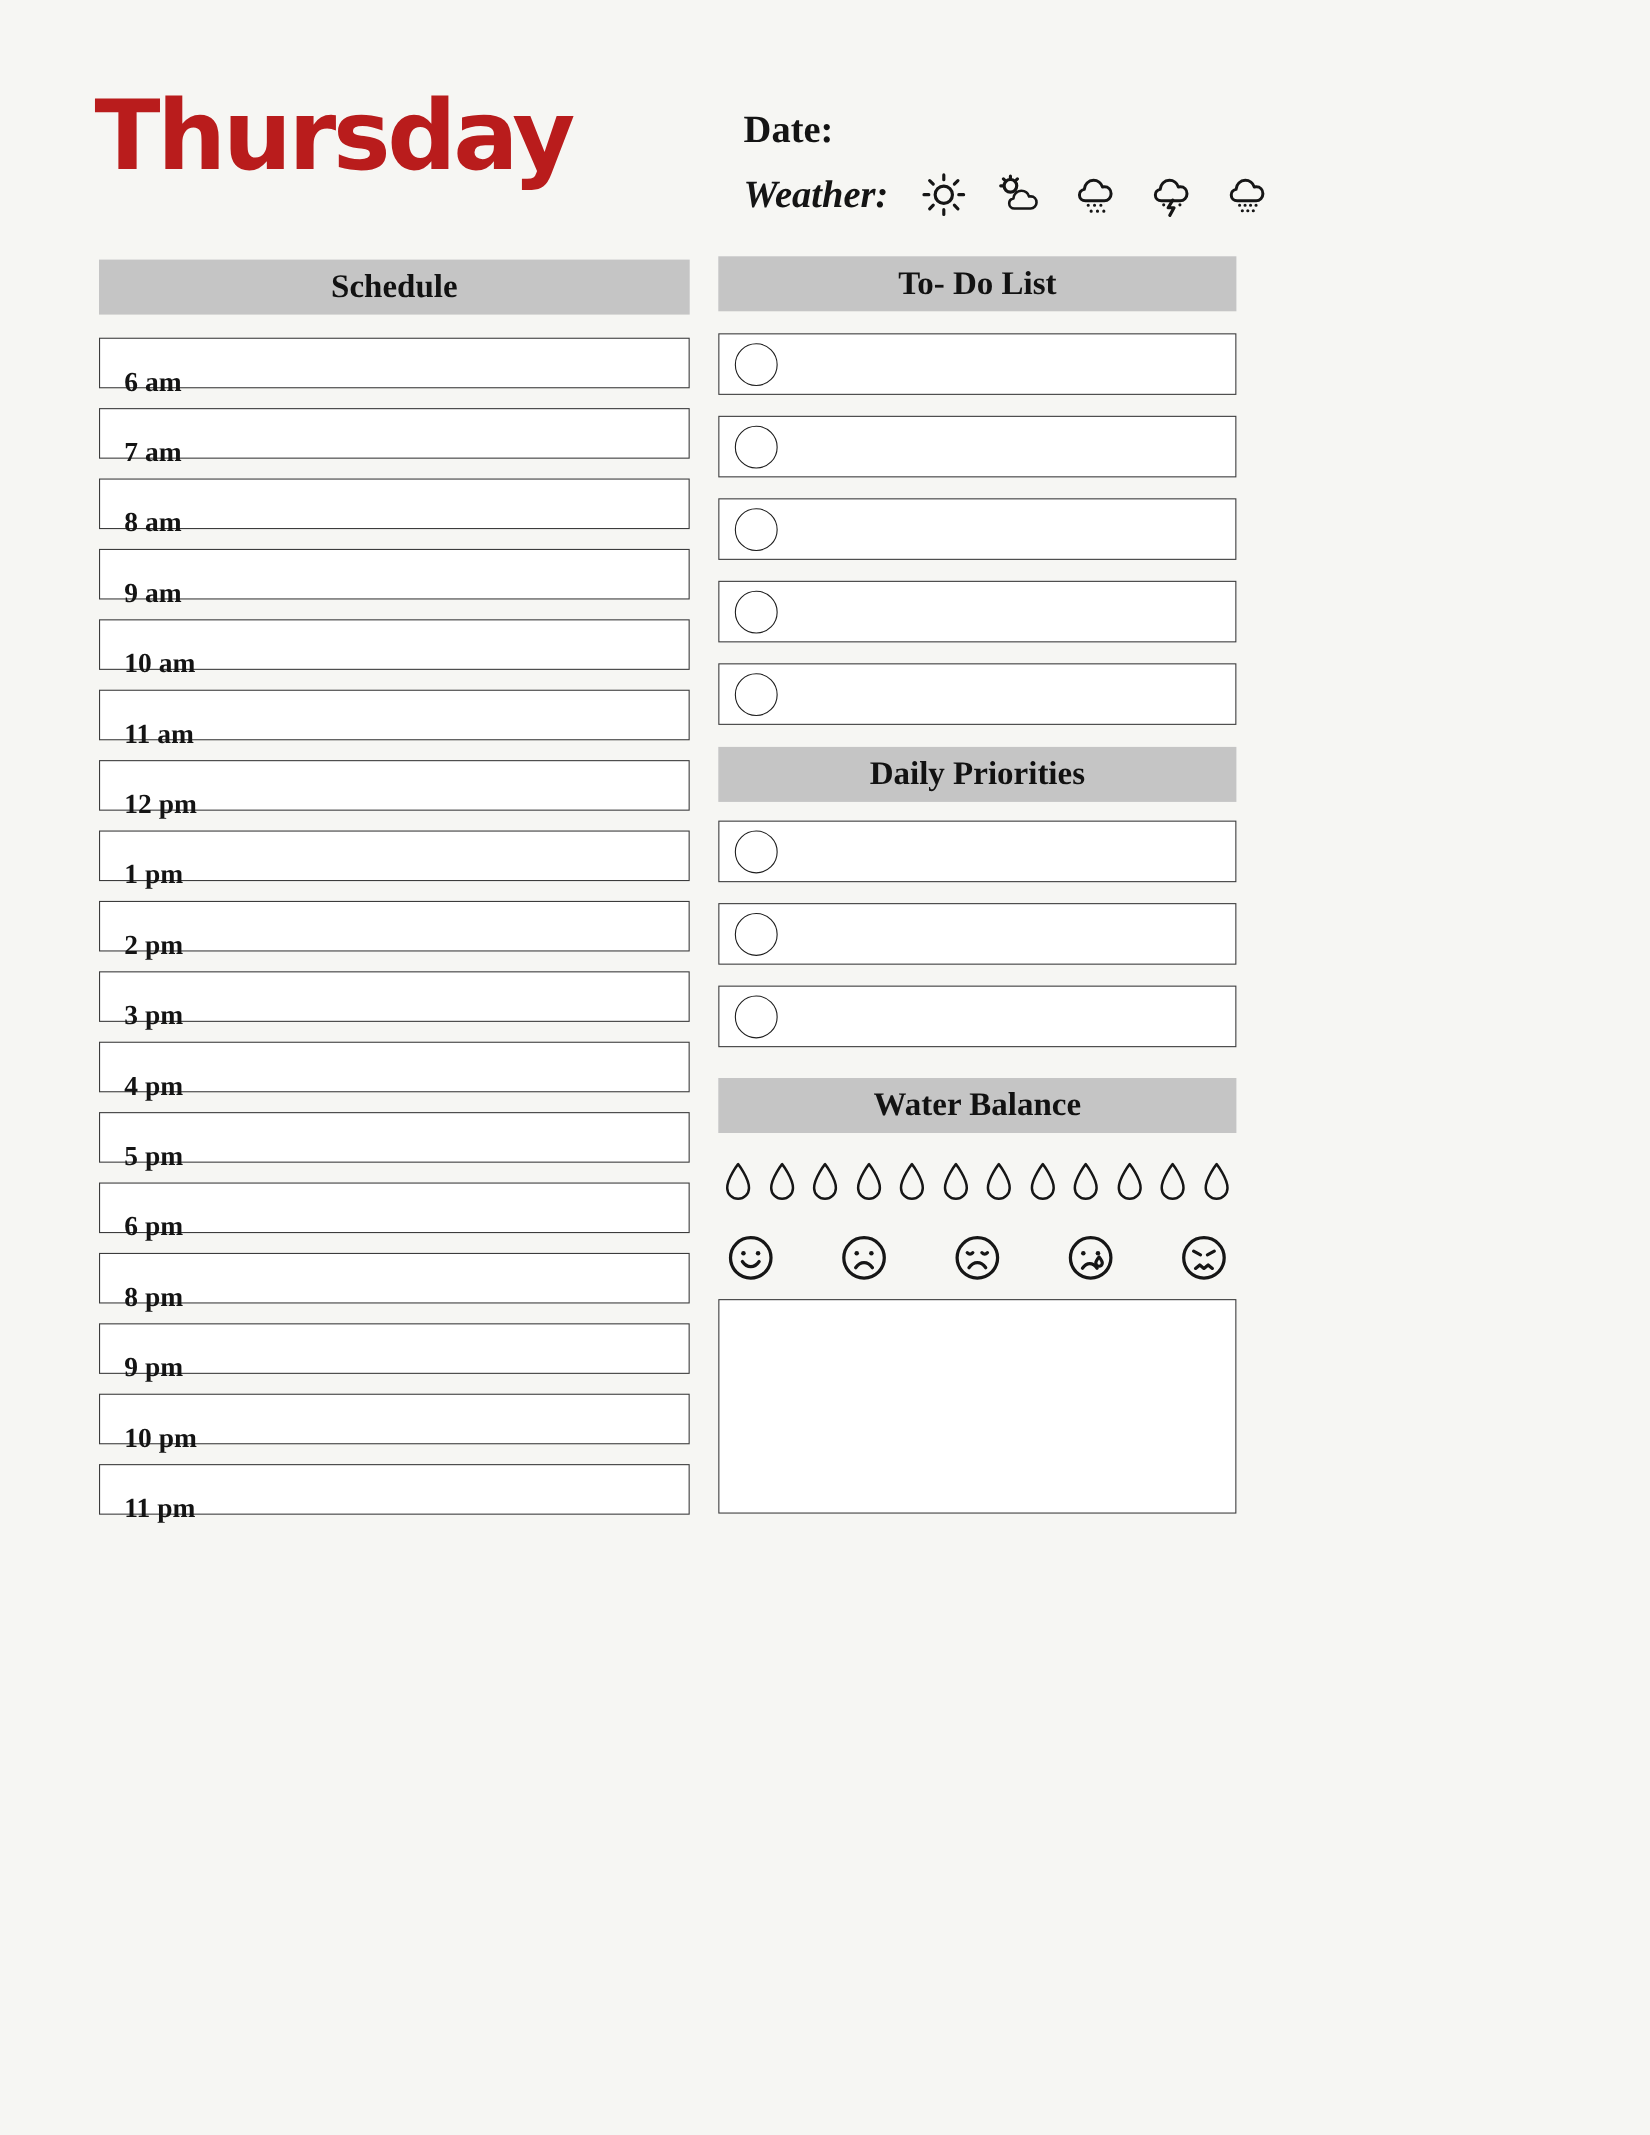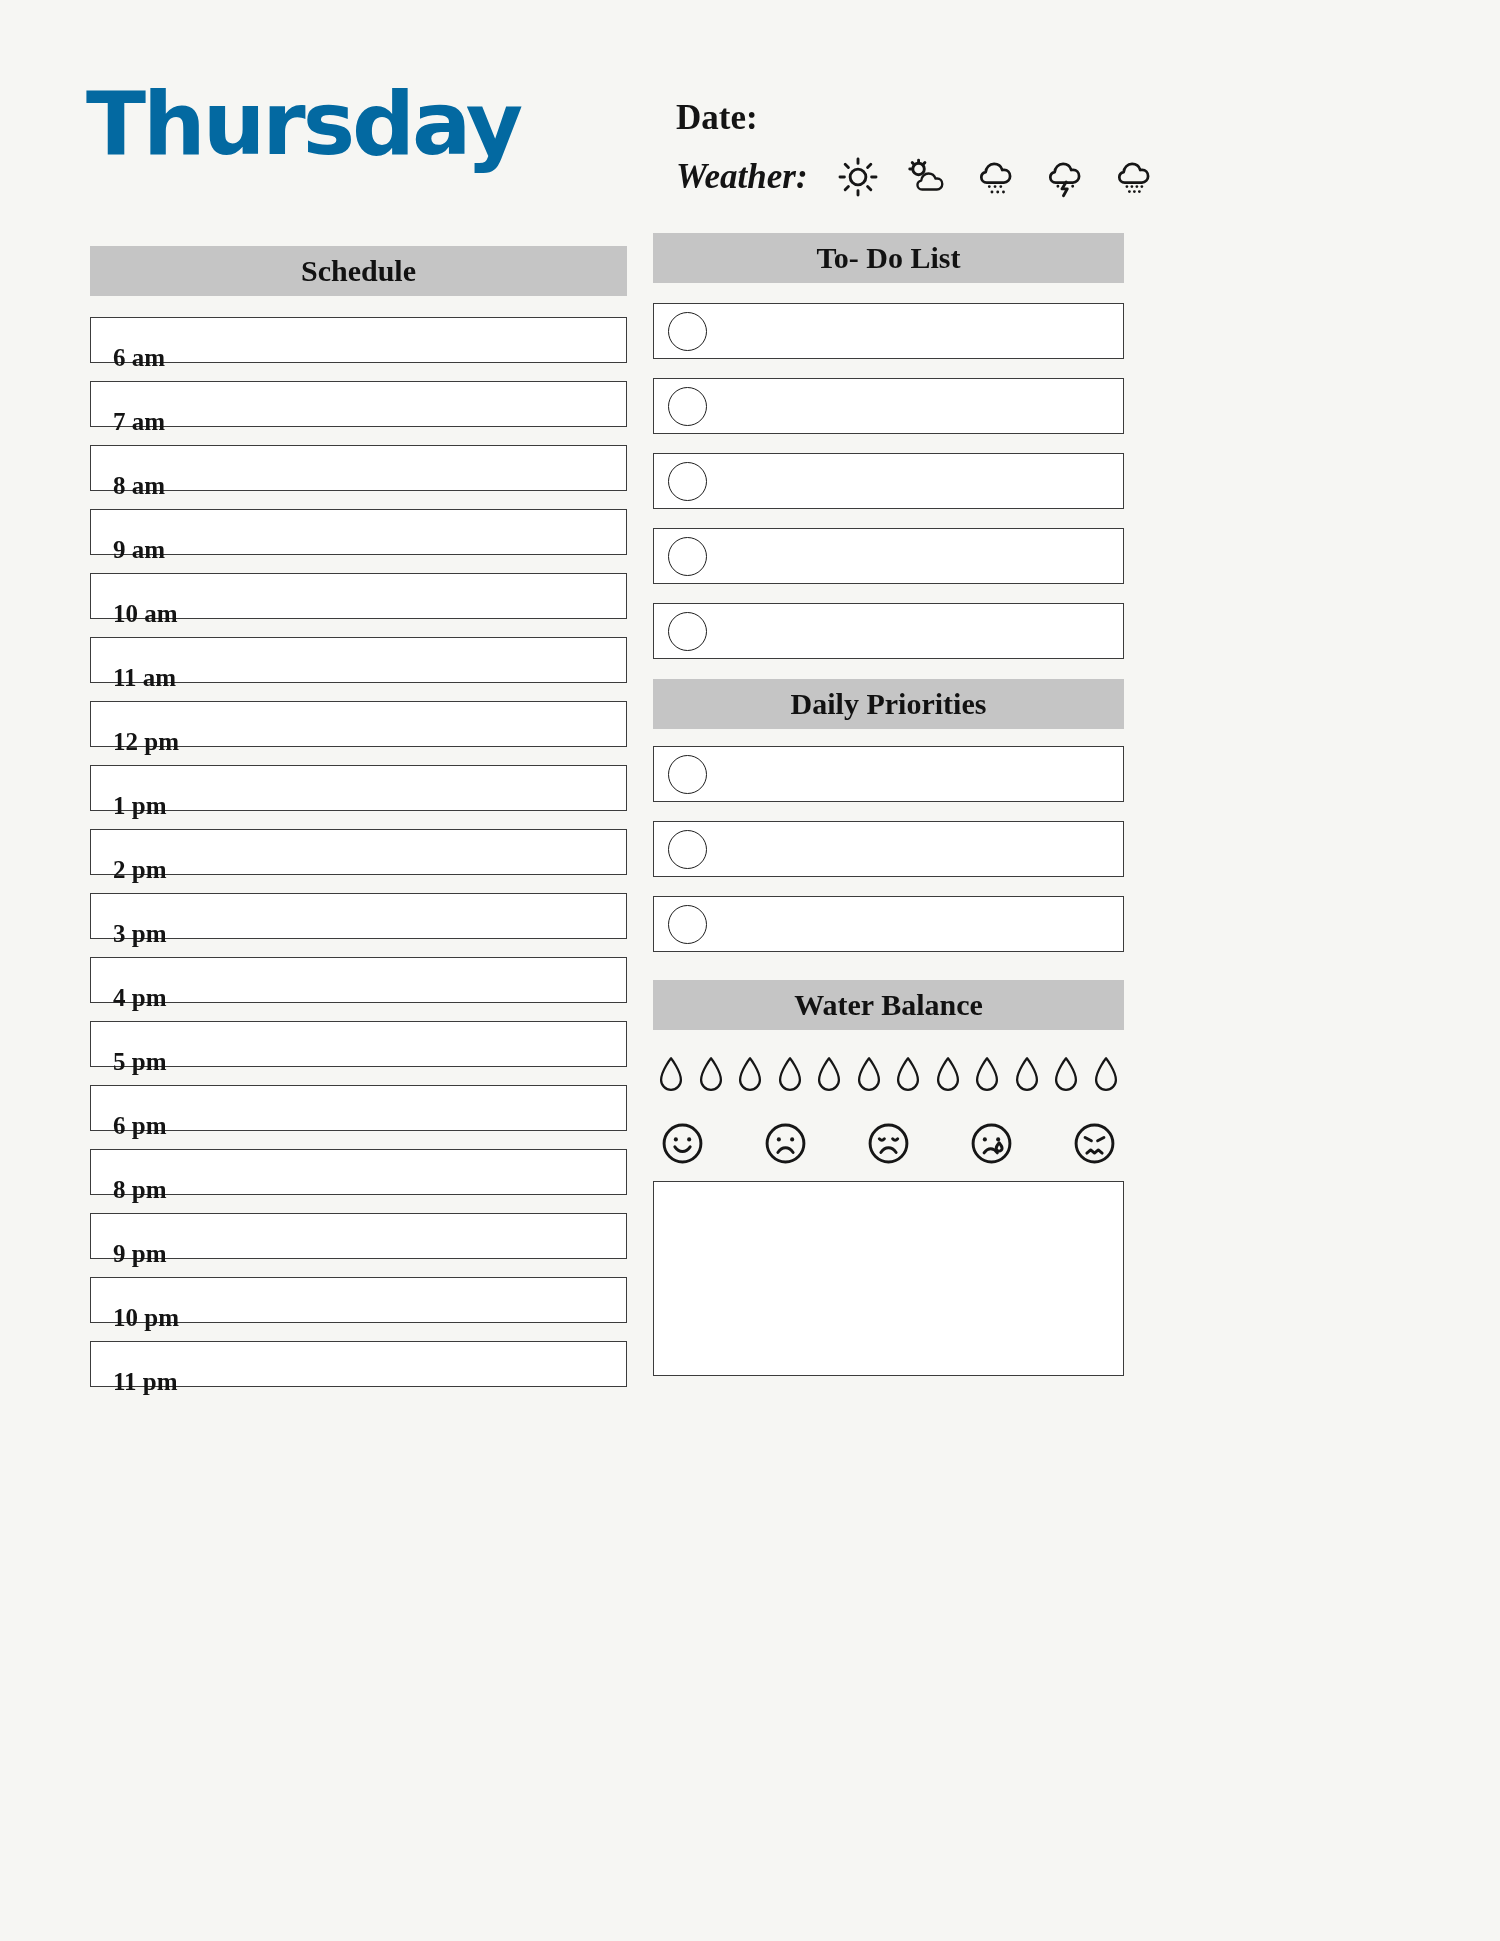--- a/index.html
+++ b/index.html
@@ -1,24 +1,24 @@
 <!DOCTYPE html>
 <html><head>
 <meta charset="utf-8">
 <style>
   html,body{margin:0;padding:0;}
   body{width:1500px;height:1941px;background:#f6f6f3;font-family:"Liberation Serif",serif;color:#141414;}
   .page{position:relative;width:1500px;height:1941px;overflow:hidden;}
-  .title{position:absolute;left:86px;top:80px;font-family:"DejaVu Sans",sans-serif;font-weight:bold;font-size:88px;letter-spacing:-3px;color:#0369a1;line-height:1;}
+  .title{position:absolute;left:86px;top:80px;font-family:"DejaVu Sans",sans-serif;font-weight:bold;font-size:88px;letter-spacing:-3px;color:#b91c1c;line-height:1;}
   .meta{position:absolute;left:663px;top:98px;width:470px;margin-left:13px;}
   .date-label{font-size:35px;font-weight:bold;}
   .weather-row{margin-top:16px;display:flex;align-items:center;gap:23px;font-style:italic;}
   .weather-label{font-size:35px;font-weight:bold;margin-right:4px;}
   .wic{width:46px;height:46px;flex:0 0 auto;}
-  .col-left{position:absolute;left:90px;top:246px;width:537px;}
+  .col-left{position:absolute;left:90px;top:236px;width:537px;}
   .col-right{position:absolute;left:653px;top:233px;width:471px;}
   .bar{height:50px;background:#c5c5c5;display:flex;align-items:center;justify-content:center;font-size:30px;font-weight:bold;color:#121212;}
   .slots{margin-top:21px;display:flex;flex-direction:column;gap:18px;}
   .slot{height:46px;background:#fff;border:1.5px solid #3c3c3c;display:flex;align-items:center;padding-left:22px;box-sizing:border-box;}
   .slot-label{font-size:25px;font-weight:bold;margin-top:36px;}
   .rows{margin-top:20px;display:flex;flex-direction:column;gap:19px;}
   .rows.tight{margin-top:17px;}
   .row{height:56px;background:#fff;border:1.5px solid #3c3c3c;display:flex;align-items:center;padding-left:14px;box-sizing:border-box;}
   .circle{width:37px;height:37px;border:1.6px solid #1d1d1d;border-radius:50%;background:#fff;flex:0 0 auto;}
   .bar.mt20{margin-top:20px;}

